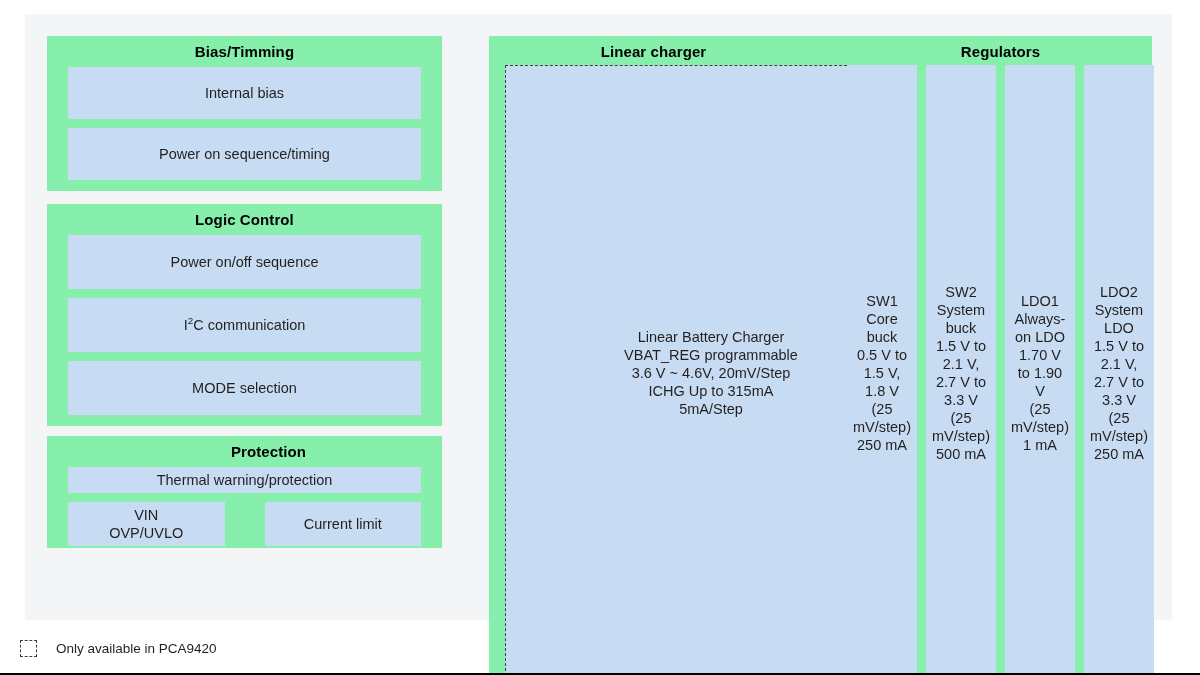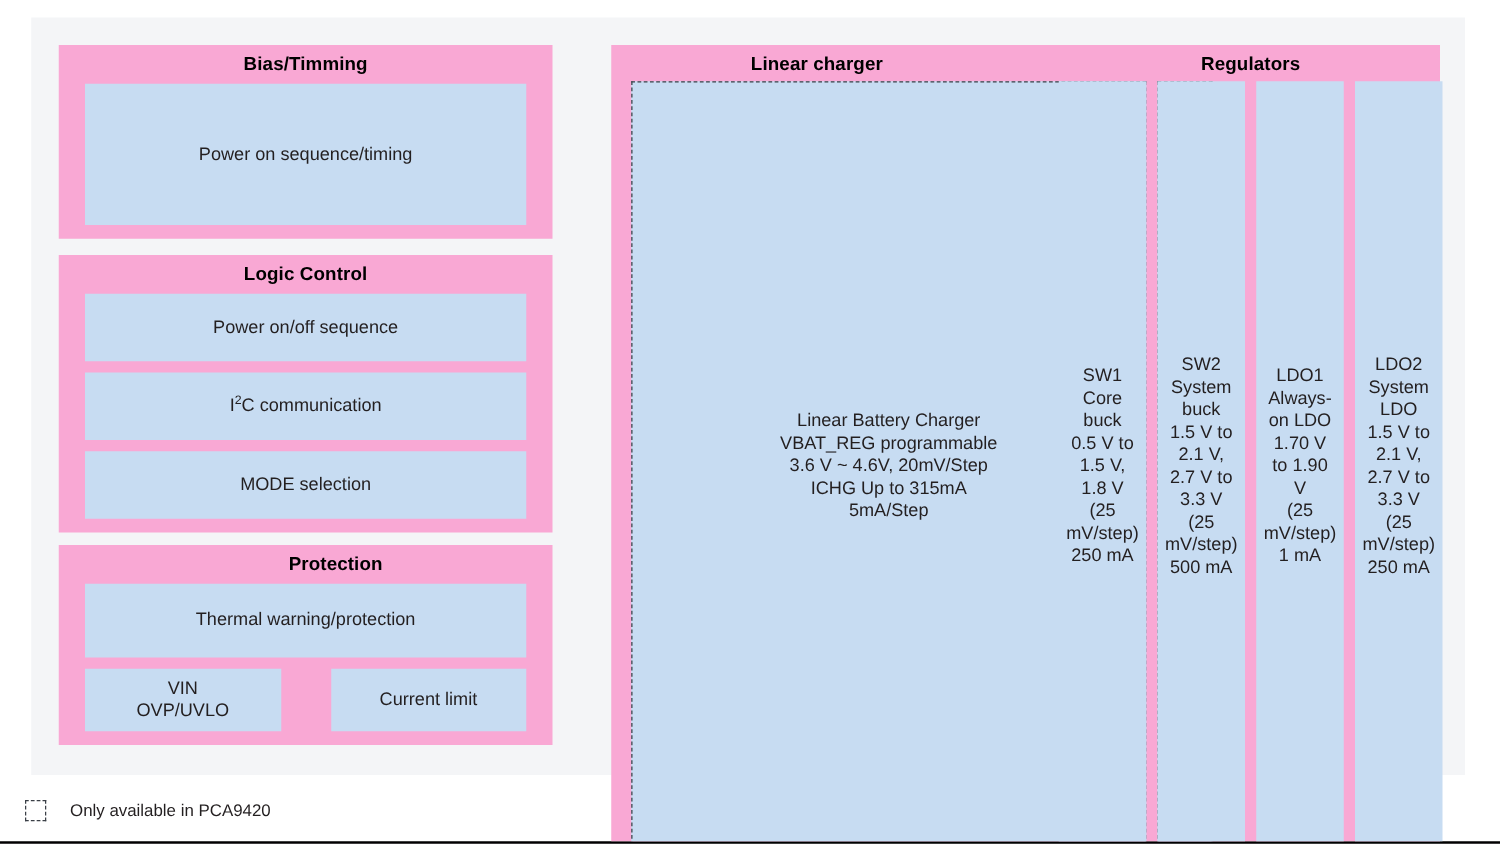--- a/index.html
+++ b/index.html
@@ -28,21 +28,21 @@
   .panel-bg {
     position: absolute;
     left: 25px; top: 14px;
     width: 1147px; height: 606px;
     background: #f4f5f7;
   }
 
   
   .group {
     position: absolute;
-    background: #f9a8d4;
+    background: #86efac;
     box-sizing: border-box;
   }
   .group-title {
     text-align: center;
     font-weight: bold;
     font-size: 15px;
     color: #000000;
     line-height: 1;
     padding-top: 8px;
     padding-bottom: 6px;
@@ -63,21 +63,21 @@
     padding: 4px 6px;
   }
   .cell.dashed {
     border: 1.6px dashed #3a3f46;
   }
   .cell-text { white-space: pre-line; }
 
   
   #grp-bias    { left: 47px;  top: 36px;  width: 395px; height: 155px; }
   #grp-logic   { left: 47px;  top: 204px; width: 395px; height: 222px; }
-  #grp-protect { left: 47px;  top: 436px; width: 395px; height: 160px; padding-left: 48px; }
+  #grp-protect { left: 47px;  top: 436px; width: 395px; height: 112px; padding-left: 48px; }
 
   .left-stack {
     position: absolute;
     left: 21px; right: 21px;
     top: 31px; bottom: 11px;
     display: flex;
     flex-direction: column;
     gap: 9px;
   }
   .left-stack > .cell { flex: 1 1 0; }
@@ -149,20 +149,23 @@
 </head>
 <body>
 
 <div id="canvas">
 
   <div class="panel-bg"></div>
 
   <div class="group" id="grp-bias">
     <div class="group-title">Bias/Timming</div>
     <div class="left-stack">
+      <div class="cell">
+        <span class="cell-text">Internal bias</span>
+      </div>
       <div class="cell">
         <span class="cell-text">Power on sequence/timing</span>
       </div>
     </div>
   </div>
 
   <div class="group" id="grp-logic">
     <div class="group-title">Logic Control</div>
     <div class="left-stack">
       <div class="cell">

